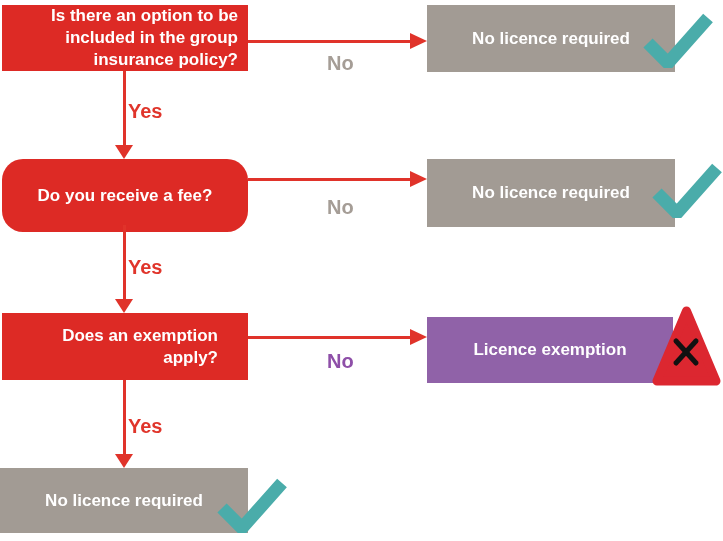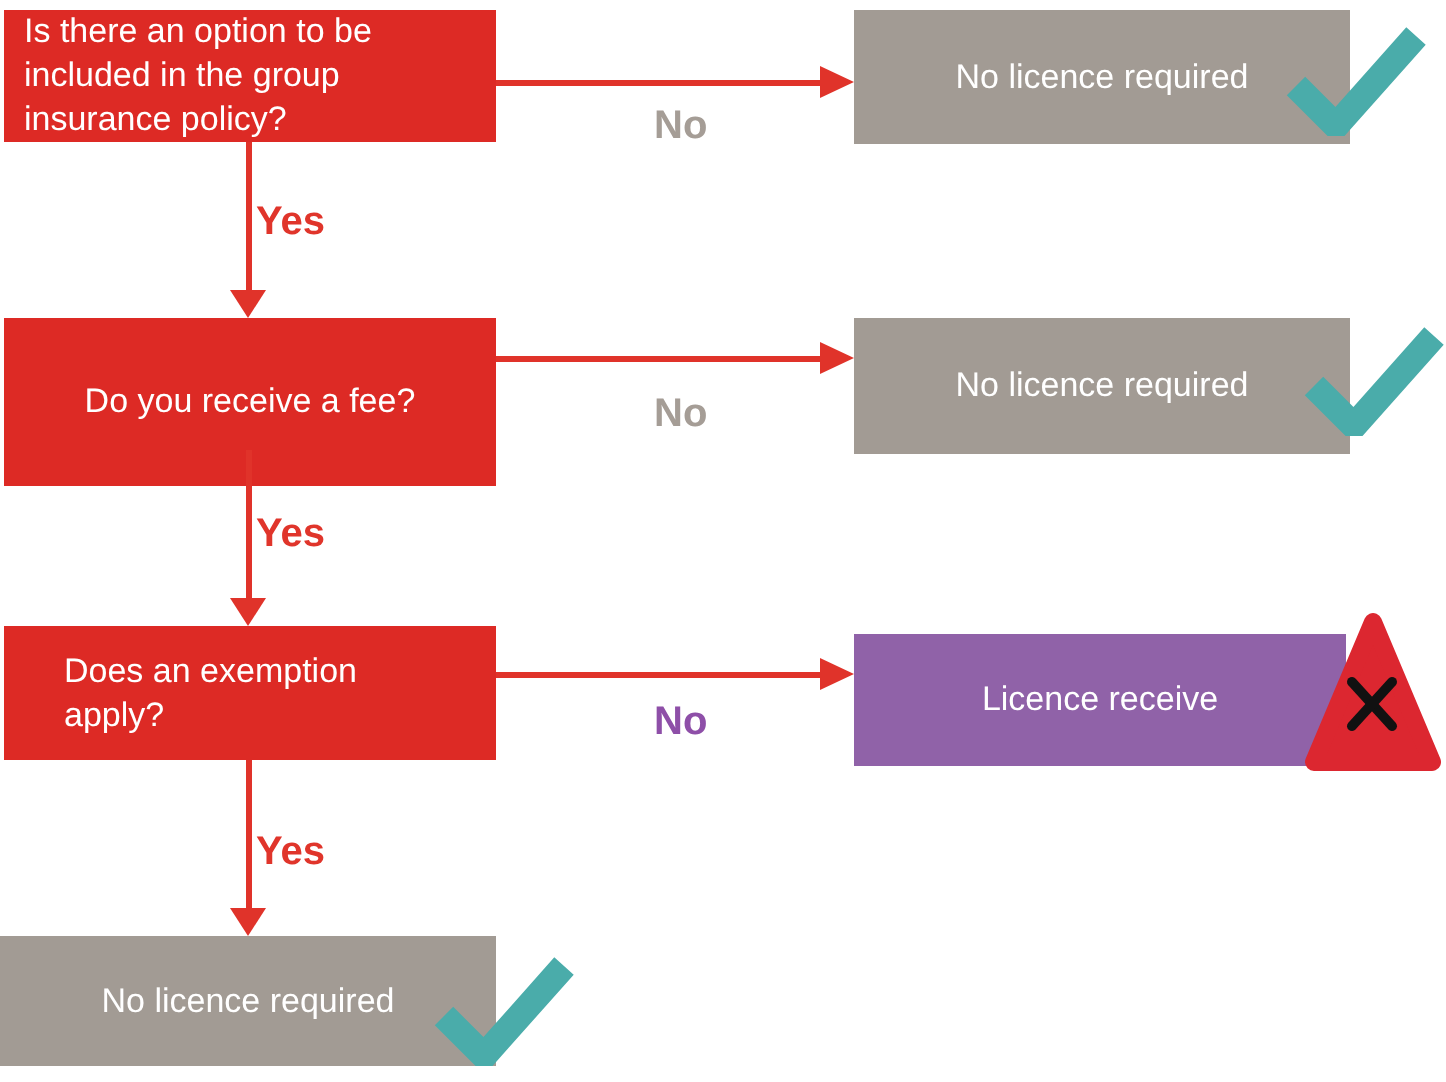--- a/index.html
+++ b/index.html
@@ -1,20 +1,20 @@
 <!DOCTYPE html>
 <html style="--background: #ffffff; --question_box: #dd2a25; --outcome_box_gray: #a29b94; --outcome_box_purple: #9062a8; --arrow: #e0332a; --yes_label: #e0352b; --no_label_gray: #a59d96; --no_label_purple: #8e4fa8; --check: #4aacaa; --warning_triangle: #dc2730; --warning_x: #111111; --text_white: #ffffff;"><head>
 <meta charset="utf-8">
 <style>
   html,body{margin:0;padding:0;background:#ffffff;}
   body{font-family:"Liberation Sans", sans-serif;}
   .canvas{position:relative;width:723px;height:541px;background:var(--background,#ffffff);overflow:hidden;}
 
   .node{position:absolute;display:flex;align-items:center;justify-content:center;
-        text-align:left;font-weight:normal;color:var(--text_white,#ffffff);
+        text-align:right;font-weight:bold;color:var(--text_white,#ffffff);
         font-size:17px;line-height:1.28;box-sizing:border-box;}
   .q{background:var(--question_box,#dd2a25);padding:0 10px;}
   .q.narrowpad{padding:4px 30px;}
   .gray{background:var(--outcome_box_gray,#a29b94);}
   .purple{background:var(--outcome_box_purple,#9062a8);}
 
   .hline{position:absolute;height:3px;background:var(--arrow,#e0332a);}
   .vline{position:absolute;width:3px;background:var(--arrow,#e0332a);}
   .head-right{position:absolute;width:0;height:0;
       border-top:8px solid transparent;border-bottom:8px solid transparent;
@@ -47,21 +47,21 @@
     <span>No licence required</span>
     <svg class="icon" style="left:216px;top:7px;" width="70" height="56" viewBox="0 0 70 56">
       <polyline points="5,31 25,51 65,6" fill="none" stroke="var(--check,#4aacaa)" stroke-width="13" stroke-linecap="butt"></polyline>
     </svg>
   </div>
 
   <div class="vline" style="left:123px;top:71px;height:75px;"></div>
   <div class="head-down" style="left:115px;top:145px;"></div>
   <div class="lbl yes" style="left:128px;top:100px;">Yes</div>
 
-  <div class="node q" style="left:2px;top:159px;width:246px;height:84px;">
+  <div class="node q" style="left:2px;top:159px;width:246px;height:73px;border-radius:21px;">
     <span>Do you receive a fee?</span>
   </div>
 
   <div class="hline" style="left:248px;top:178px;width:164px;"></div>
   <div class="head-right" style="left:410px;top:171px;"></div>
   <div class="lbl no-gray" style="left:327px;top:196px;">No</div>
 
   <div class="node gray" style="left:427px;top:159px;width:248px;height:68px;">
     <span>No licence required</span>
     <svg class="icon" style="left:225px;top:3px;" width="70" height="56" viewBox="0 0 70 56">
@@ -75,21 +75,21 @@
 
   <div class="node q narrowpad" style="left:2px;top:313px;width:246px;height:67px;">
     <span>Does an exemption apply?</span>
   </div>
 
   <div class="hline" style="left:248px;top:336px;width:164px;"></div>
   <div class="head-right" style="left:410px;top:329px;"></div>
   <div class="lbl no-purple" style="left:327px;top:350px;">No</div>
 
   <div class="node purple" style="left:427px;top:317px;width:246px;height:66px;">
-    <span>Licence receive</span>
+    <span>Licence exemption</span>
   </div>
   <svg class="icon" style="left:650px;top:303px;" width="73" height="87" viewBox="0 0 73 87">
     <path d="M36.5 8 L66 78 L7 78 Z" fill="var(--warning_triangle,#dc2730)" stroke="var(--warning_triangle,#dc2730)" stroke-width="9" stroke-linejoin="round"></path>
     <line x1="26" y1="38" x2="46" y2="60" stroke="var(--warning_x,#111111)" stroke-width="5" stroke-linecap="round"></line>
     <line x1="46" y1="38" x2="26" y2="60" stroke="var(--warning_x,#111111)" stroke-width="5" stroke-linecap="round"></line>
   </svg>
 
   <div class="vline" style="left:123px;top:380px;height:75px;"></div>
   <div class="head-down" style="left:115px;top:454px;"></div>
   <div class="lbl yes" style="left:128px;top:415px;">Yes</div>

